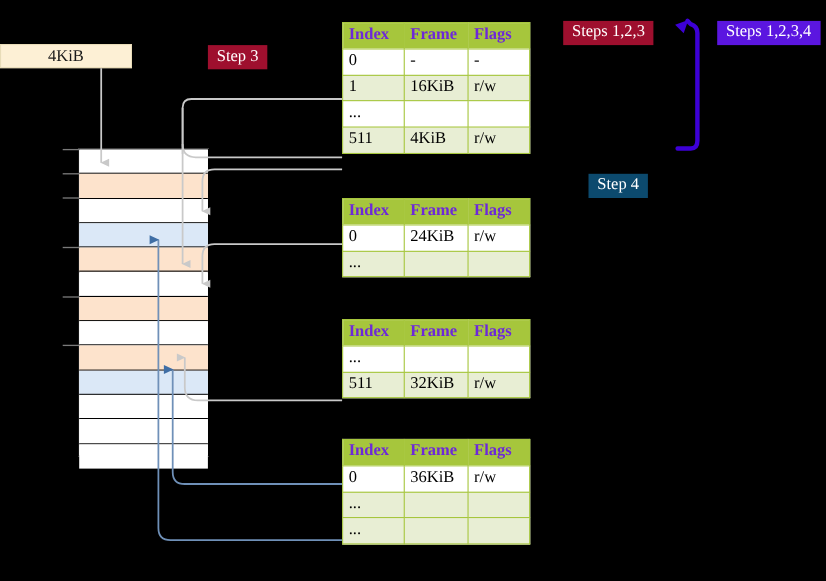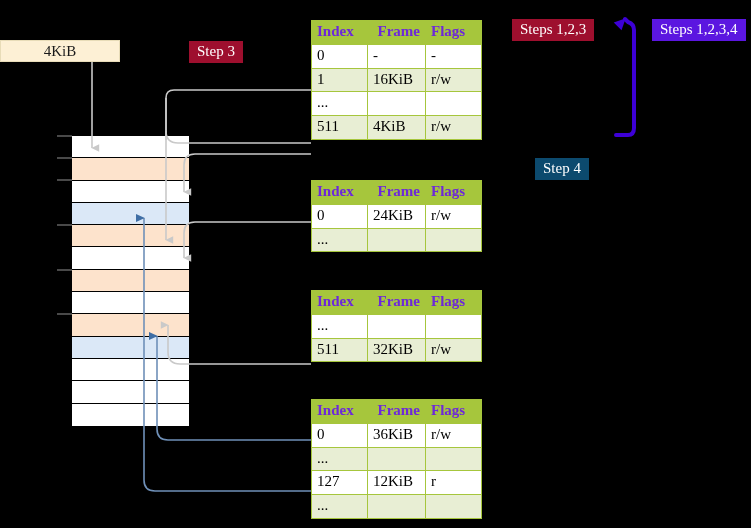--- a/index.html
+++ b/index.html
@@ -36,21 +36,21 @@
   .pt th {
     background: #a6c63c;
     color: #6d28d9;
     font-weight: bold;
     font-size: 15px;
   }
   .pt td.c-index { width: 56px; }
   .pt td.c-frame { width: 58px; }
   .pt td.c-flags { width: 56px; }
   .pt th.c-index { width: 56px; }
-  .pt th.c-frame { width: 58px; text-align: right; }
+  .pt th.c-frame { width: 58px; }
   .pt th.c-flags { width: 56px; margin-left: 13px; }
   .pt tr.alt td { background: #e8eed4; }
   .pt tr.plain td { background: #ffffff; }
   .pt td.hl { background: #ffff9e; }
 
   
   .badge {
     position: absolute;
     color: #ffffff;
     font-size: 15px;
@@ -213,25 +213,20 @@
           <tr class="plain">
             <td class="c-index">0</td>
             <td class="c-frame">36KiB</td>
             <td class="c-flags">r/w</td>
           </tr>
           <tr class="alt">
             <td class="c-index">...</td>
             <td class="c-frame"></td>
             <td class="c-flags"></td>
           </tr>
-          <tr class="plain">
-            <td class="c-index">127</td>
-            <td class="c-frame">12KiB</td>
-            <td class="c-flags">r</td>
-          </tr>
           <tr class="alt">
             <td class="c-index">...</td>
             <td class="c-frame"></td>
             <td class="c-flags"></td>
           </tr>
         </tbody>
       </table>
     </div>
 
   <svg class="overlay" viewBox="0 0 751 528" xmlns="http://www.w3.org/2000/svg">

